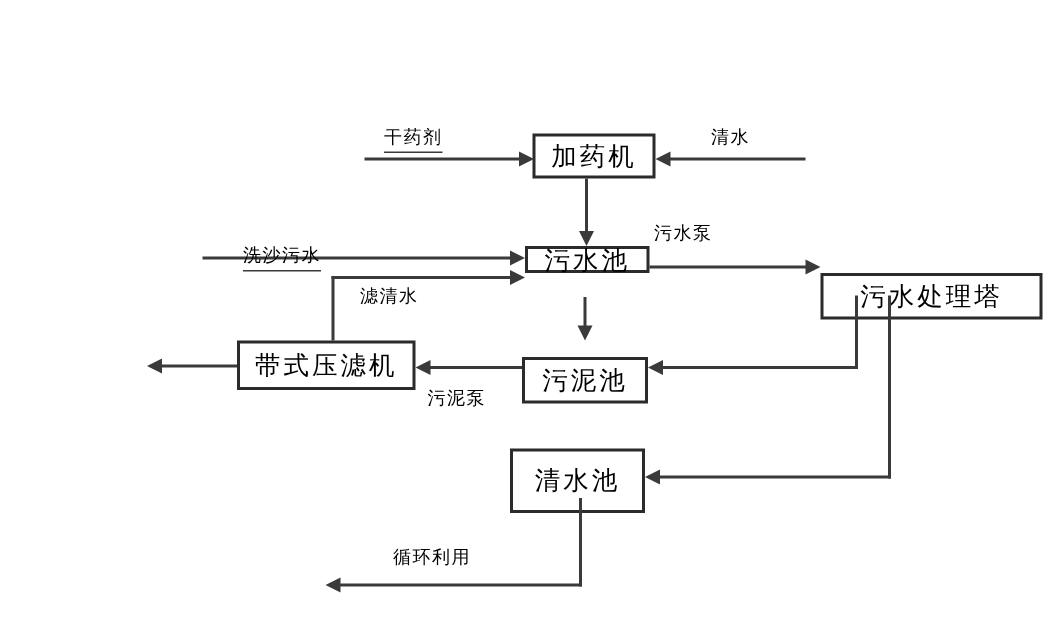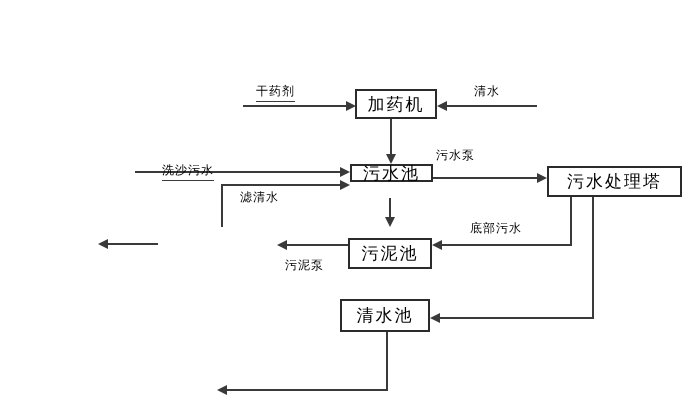--- a/index.html
+++ b/index.html
@@ -50,23 +50,24 @@
   .ah.down{border-top:10px solid var(--line);border-left:5px solid transparent;border-right:5px solid transparent;}
 </style>
 </head>
 <body>
 
 <div id="canvas">
 
 
   <div class="node" style="left:355px;top:89px;width:82px;height:30px;">加药机</div>
   <div class="node" style="left:350px;top:164px;width:83px;height:18px;">污水池</div>
-  <div class="node" style="left:547px;top:166px;width:135px;height:31px;">污水处理塔</div>
+  <div class="node" style="left:547px;top:182px;width:148px;height:31px;">污水处理塔</div>
   <div class="node" style="left:348px;top:238px;width:84px;height:31px;">污泥池</div>
-  <div class="node" style="left:340px;top:299px;width:90px;height:33px;">清水池</div>
+  <div class="node" style="left:158px;top:227px;width:119px;height:33px;">带式压滤机</div>
+  <div class="node" style="left:340px;top:299px;width:90px;height:43px;">清水池</div>
 
   <div class="line h" style="left:243px;top:105px;width:104px;"></div>
   <div class="ah right" style="left:346px;top:101px;"></div>
   <div class="lbl underlined" style="left:256px;top:83px;">干药剂</div>
 
   <div class="line h" style="left:446px;top:105px;width:91px;"></div>
   <div class="ah left" style="left:437px;top:101px;"></div>
   <div class="lbl" style="left:474px;top:83px;">清水</div>
 
   <div class="line v" style="left:390px;top:119px;height:36px;"></div>
@@ -88,26 +89,26 @@
   <div class="line v" style="left:389px;top:198px;height:20px;"></div>
   <div class="ah down" style="left:385px;top:217px;"></div>
 
   <div class="line h" style="left:286px;top:244px;width:62px;"></div>
   <div class="ah left" style="left:277px;top:240px;"></div>
   <div class="lbl" style="left:285px;top:222px;margin-top:35px;">污泥泵</div>
 
   <div class="line v" style="left:570px;top:197px;height:49px;"></div>
   <div class="line h" style="left:441px;top:244px;width:131px;"></div>
   <div class="ah left" style="left:432px;top:240px;"></div>
-  <div class="lbl" style="left:470px;top:220px;">底部污水</div>
 
   <div class="line h" style="left:107px;top:243px;width:51px;"></div>
   <div class="ah left" style="left:98px;top:239px;"></div>
 
   <div class="line v" style="left:592px;top:197px;height:122px;"></div>
   <div class="line h" style="left:439px;top:317px;width:155px;"></div>
   <div class="ah left" style="left:430px;top:313px;"></div>
 
   <div class="line v" style="left:386px;top:332px;height:59px;"></div>
   <div class="line h" style="left:226px;top:389px;width:162px;"></div>
   <div class="ah left" style="left:217px;top:385px;"></div>
+  <div class="lbl" style="left:262px;top:363px;">循环利用</div>
 
 </div>
 
 </body></html>

